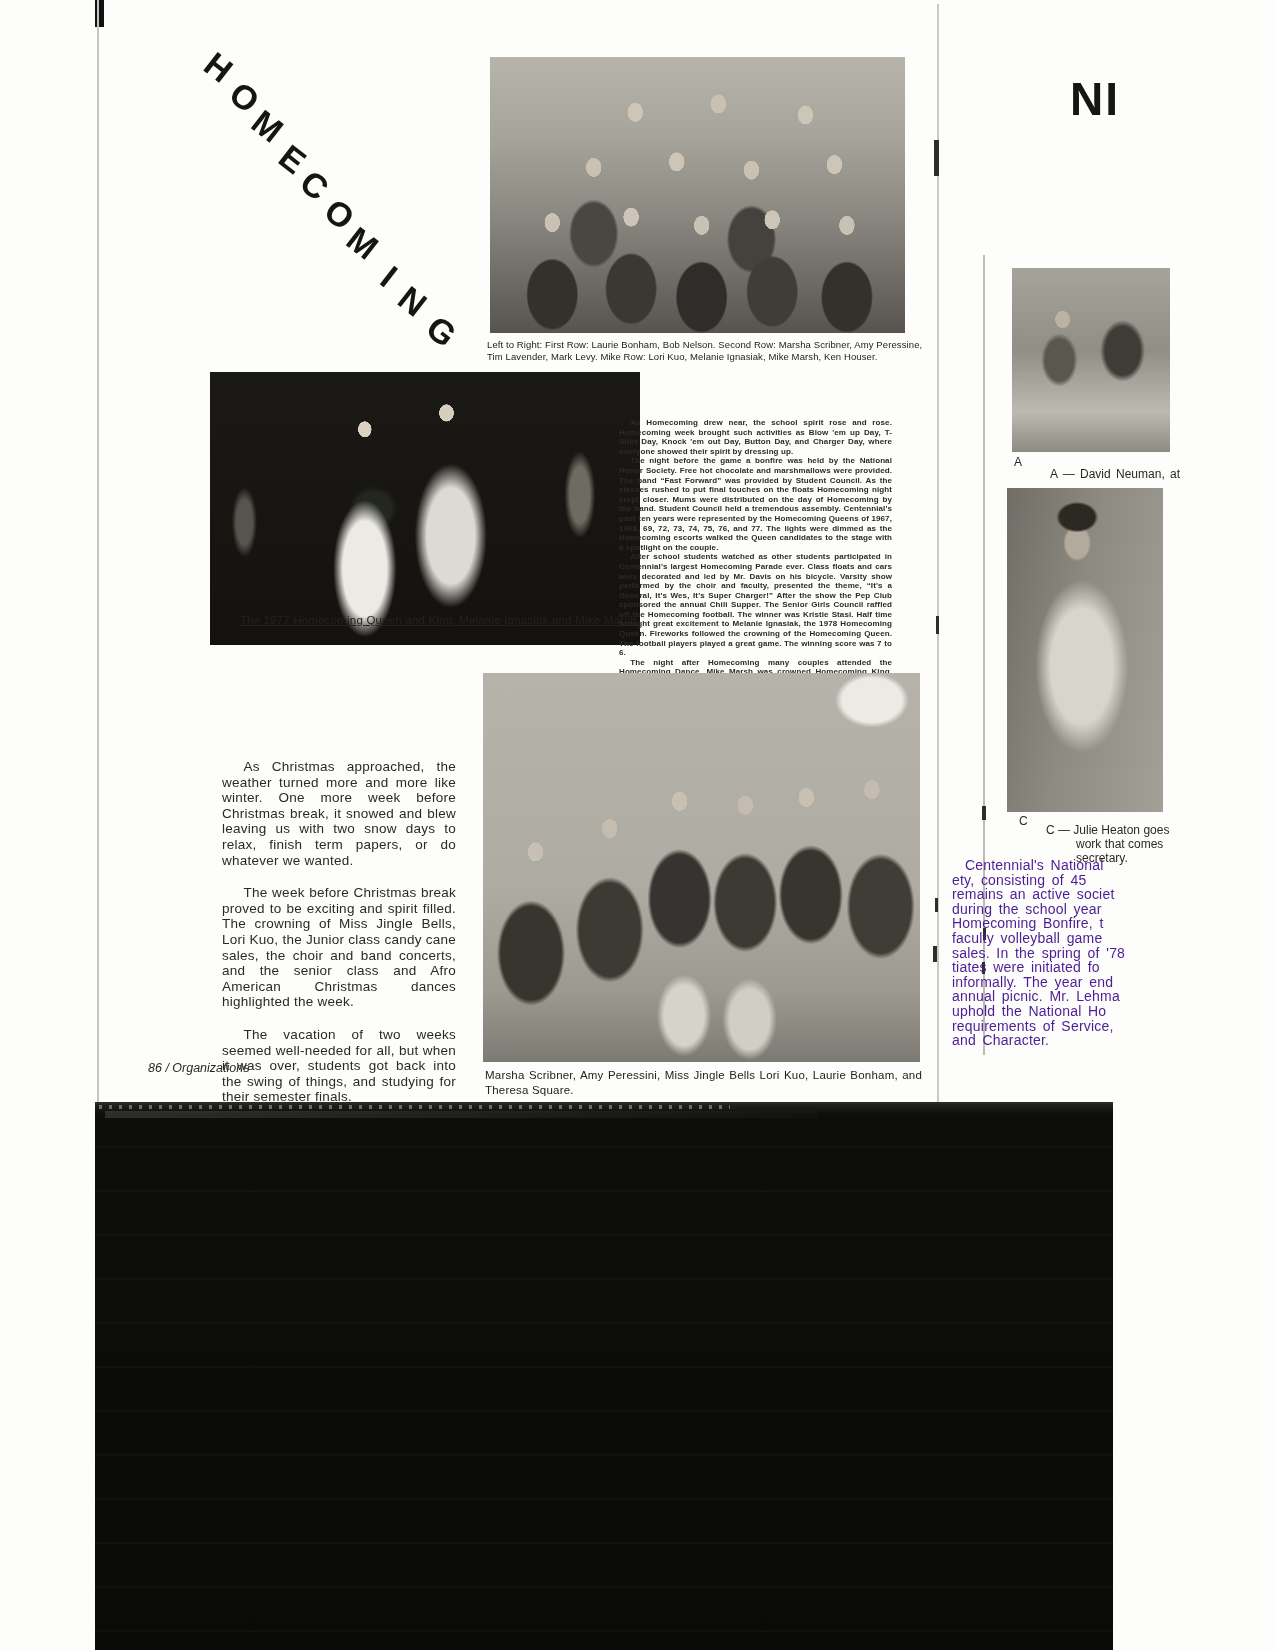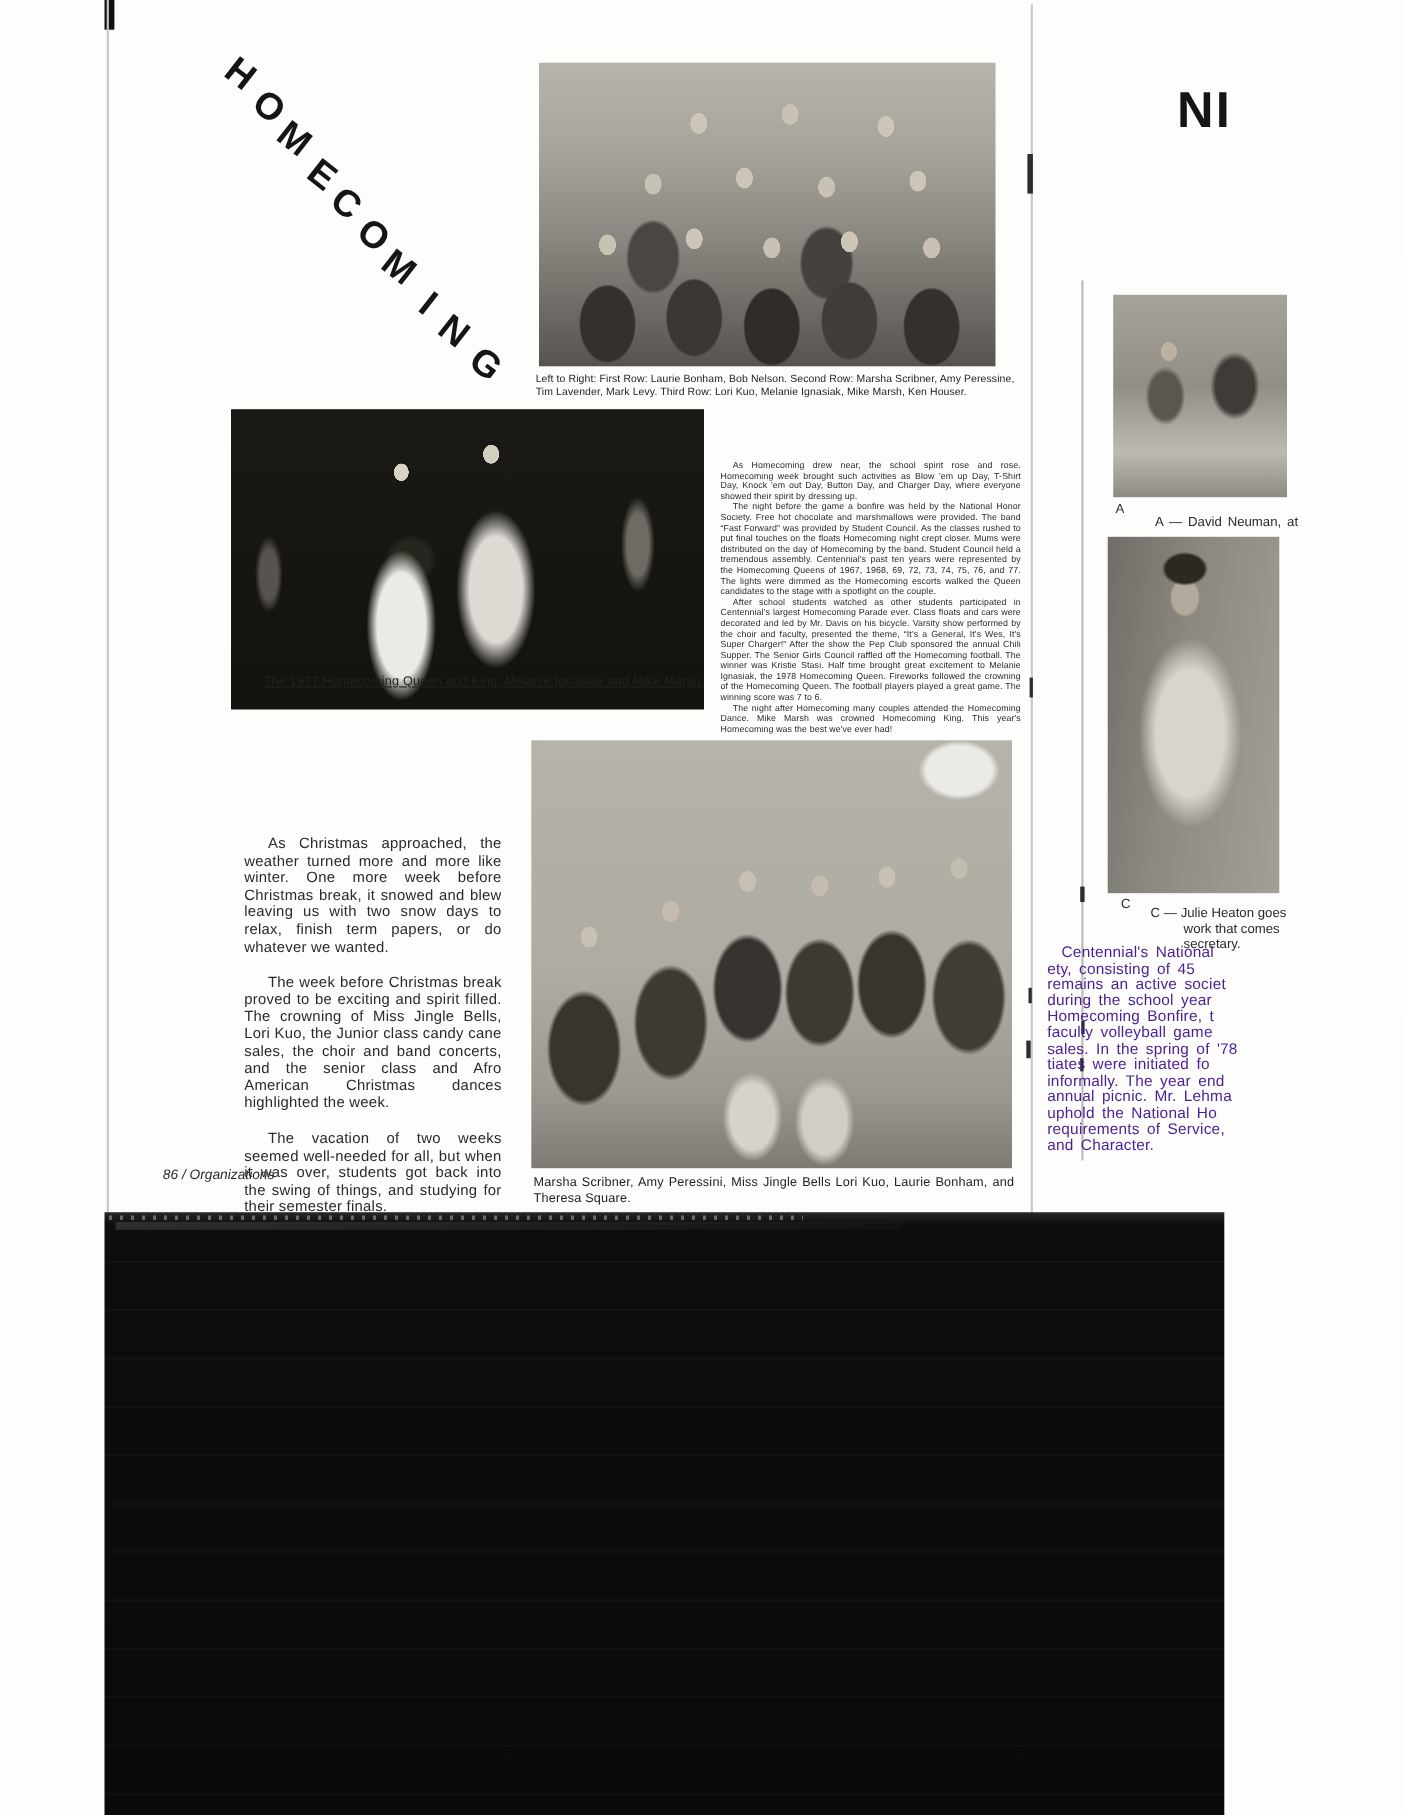--- a/index.html
+++ b/index.html
@@ -96,22 +96,22 @@
     radial-gradient(ellipse 20px 26px at 45% 17%, #b2ab9d 58%, rgba(0,0,0,0) 70%),
     radial-gradient(ellipse 62px 115px at 48% 55%, #d8d5cd 50%, rgba(216,213,205,0) 75%),
     linear-gradient(100deg,#706d66 0%,#8d8a82 45%,#a3a098 100%);}
 
   
   .group-caption{position:absolute;left:487px;top:339px;width:447px;font-size:9.5px;
     line-height:12px;color:#232220;letter-spacing:.1px;}
   .group-caption b{font-weight:400;}
   .queen-caption{position:absolute;left:210px;top:614px;width:430px;text-align:right;
     font-size:11.5px;color:#232220;letter-spacing:.2px;text-decoration:underline;}
-  .article{position:absolute;left:655px;top:418px;width:273px;font-size:8px;line-height:9.6px;
-    text-align:justify;color:#2b2a28;letter-spacing:.1px;}
+  .article{position:absolute;left:619px;top:418px;width:273px;font-size:8px;line-height:9.6px;
+    text-align:justify;color:#2b2a28;letter-spacing:.1px;font-weight:bold;}
   .article p{margin:0;text-indent:1.4em;}
   .jingle-heading{position:absolute;left:203px;top:668px;width:272px;margin:0;text-align:center;
     font-family:"Liberation Serif",serif;font-weight:700;font-size:33px;color:#151412;}
   .jingle-body{position:absolute;left:205px;top:742px;width:268px;font-size:13.5px;
     line-height:15.6px;text-align:justify;color:#2a2927;letter-spacing:.25px;}
   .jingle-body p{margin:17px;text-indent:1.6em;}
   .girls-caption{position:absolute;left:485px;top:1068px;width:437px;font-size:11.5px;
     line-height:15px;text-align:justify;color:#232220;letter-spacing:.2px;}
   .footer{position:absolute;left:148px;top:1061px;font-style:italic;font-size:12.5px;color:#2a2927;}
 
@@ -160,21 +160,21 @@
     <span class="tl tl9">G</span>
   </div>
 
   <div class="photo group-photo"></div>
   <div class="group-caption">
     <b>Left to Right:</b>
     <b>First Row:</b>
     <span>Laurie Bonham, Bob Nelson.</span>
     <b>Second Row:</b>
     <span>Marsha Scribner, Amy Peressine, Tim Lavender, Mark Levy.</span>
-    <b>Third Row:</b>
+    <b>Mike Row:</b>
     <span>Lori Kuo, Melanie Ignasiak, Mike Marsh, Ken Houser.</span>
   </div>
 
   <div class="photo queen-photo"></div>
   <div class="queen-caption">The 1977 Homecoming Queen and King: Melanie Ignasiak and Mike Marsh.</div>
 
   <div class="article">
     <p>As Homecoming drew near, the school spirit rose and rose. Homecoming week brought such activities as Blow 'em up Day, T-Shirt Day, Knock 'em out Day, Button Day, and Charger Day, where everyone showed their spirit by dressing up.</p>
     <p>The night before the game a bonfire was held by the National Honor Society. Free hot chocolate and marshmallows were provided. The band “Fast Forward” was provided by Student Council. As the classes rushed to put final touches on the floats Homecoming night crept closer. Mums were distributed on the day of Homecoming by the band. Student Council held a tremendous assembly. Centennial's past ten years were represented by the Homecoming Queens of 1967, 1968, 69, 72, 73, 74, 75, 76, and 77. The lights were dimmed as the Homecoming escorts walked the Queen candidates to the stage with a spotlight on the couple.</p>
     <p>After school students watched as other students participated in Centennial's largest Homecoming Parade ever. Class floats and cars were decorated and led by Mr. Davis on his bicycle. Varsity show performed by the choir and faculty, presented the theme, “It's a General, It's Wes, It's Super Charger!” After the show the Pep Club sponsored the annual Chili Supper. The Senior Girls Council raffled off the Homecoming football. The winner was Kristie Stasi. Half time brought great excitement to Melanie Ignasiak, the 1978 Homecoming Queen. Fireworks followed the crowning of the Homecoming Queen. The football players played a great game. The winning score was 7 to 6.</p>

